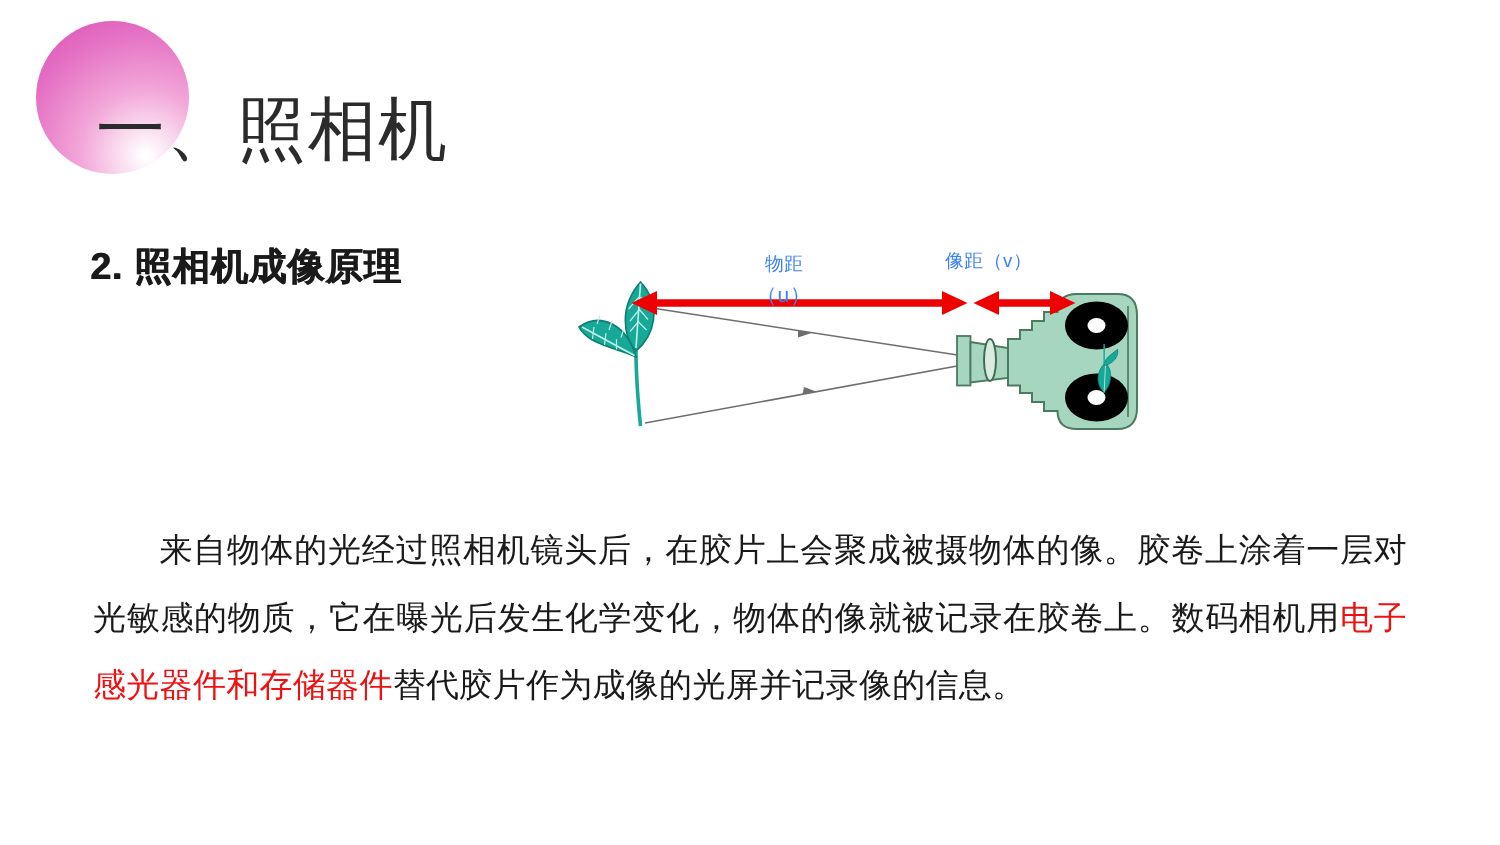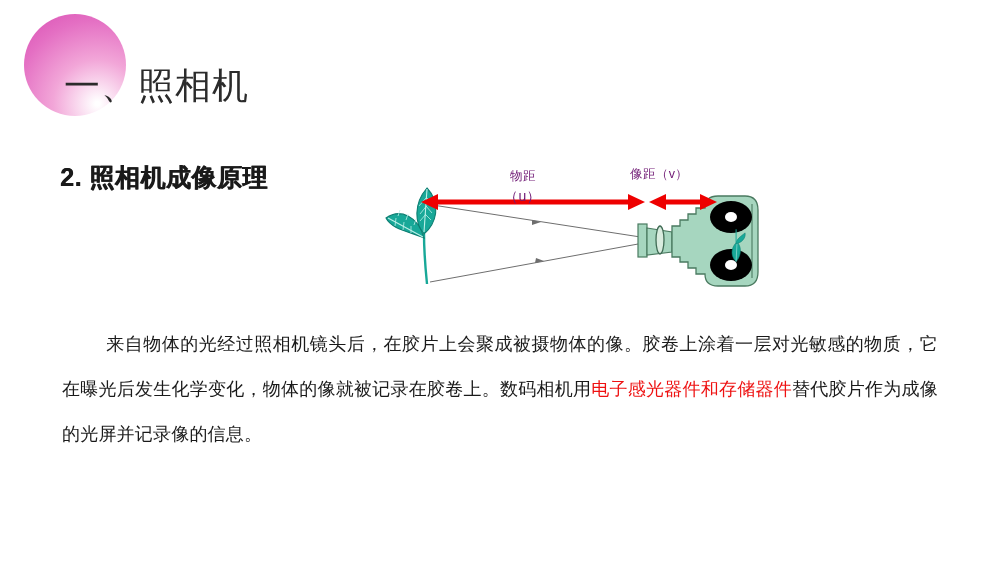--- a/index.html
+++ b/index.html
@@ -33,21 +33,21 @@
     top: 0px;
     width: 102px;
     height: 102px;
     border-radius: 50%;
     background: radial-gradient(circle at 72% 88%, #ffffff 2%, #f2a6d8 38%, #e46fc3 72%, #d94fb3 100%);
   }
   .section-heading-text {
     position: absolute;
     left: 40px;
     top: 50px;
-    font-size: 36px;
+    font-size: 46px;
     line-height: 44px;
     font-weight: 400;
     color: #2b2b2b;
     white-space: nowrap;
     letter-spacing: 1px;
   }
 
   
   .sub-heading {
     position: absolute;
@@ -68,36 +68,36 @@
     left: 380px;
     top: 160px;
     width: 400px;
     height: 140px;
   }
   .diagram svg { display: block; }
 
   .diag-label {
     position: absolute;
     font-size: 12.5px;
-    color: #701a75;
+    color: #3b82f6;
     white-space: nowrap;
     letter-spacing: 0.4px;
     text-align: right;
   }
   .label-u-top { left: 130px; top: 8px; }
   .label-u-bot { left: 124px; top: 28px; font-size: 14px; }
   .label-v     { left: 250px; top: 6px; }
 
   
   .body-text {
     position: absolute;
     left: 62px;
-    top: 304px;
+    top: 322px;
     width: 876px;
-    font-size: 18px;
+    font-size: 22px;
     line-height: 45px;
     color: #1a1a1a;
     text-align: justify;
     text-justify: inter-ideograph;
     letter-spacing: 0.2px;
   }
   .body-text .indent { display: inline-block; width: 44px; }
   .hl-red { color: #ee1111; }
 </style>
 </head>

